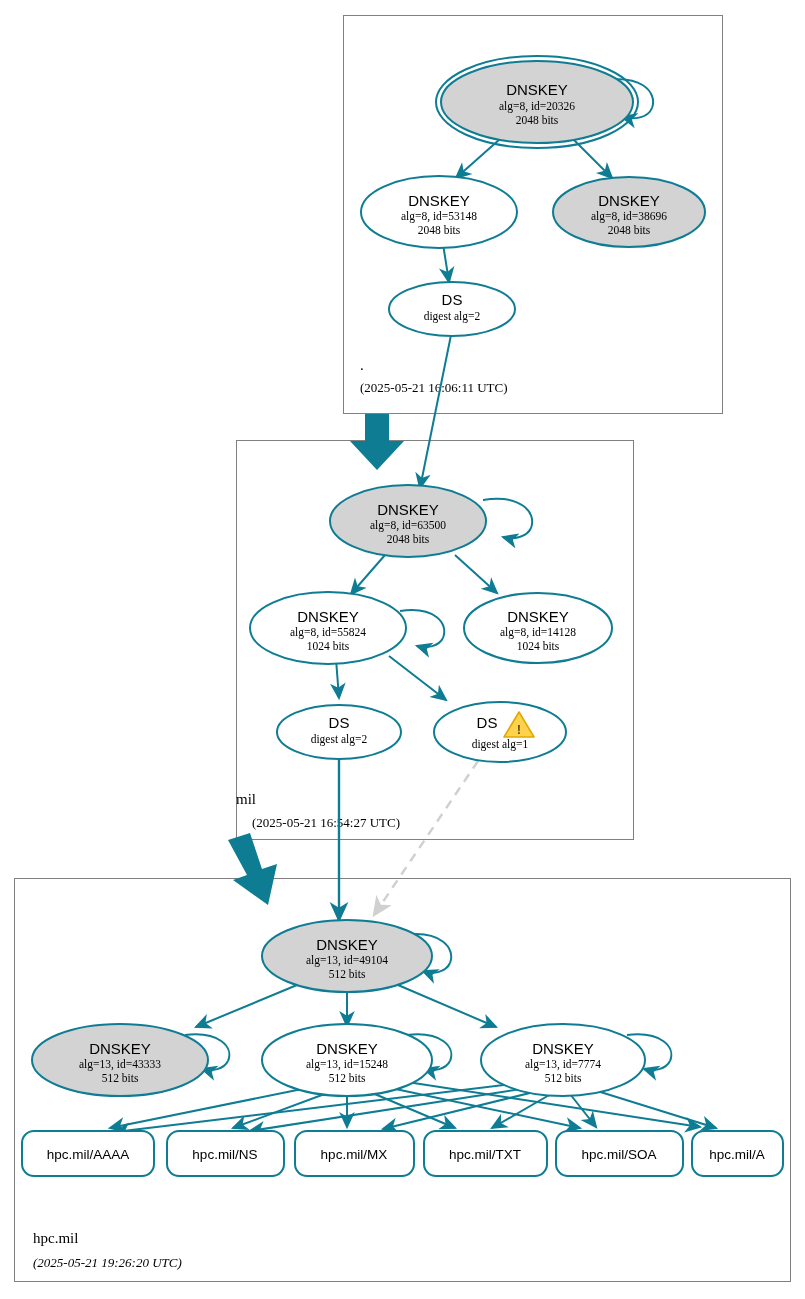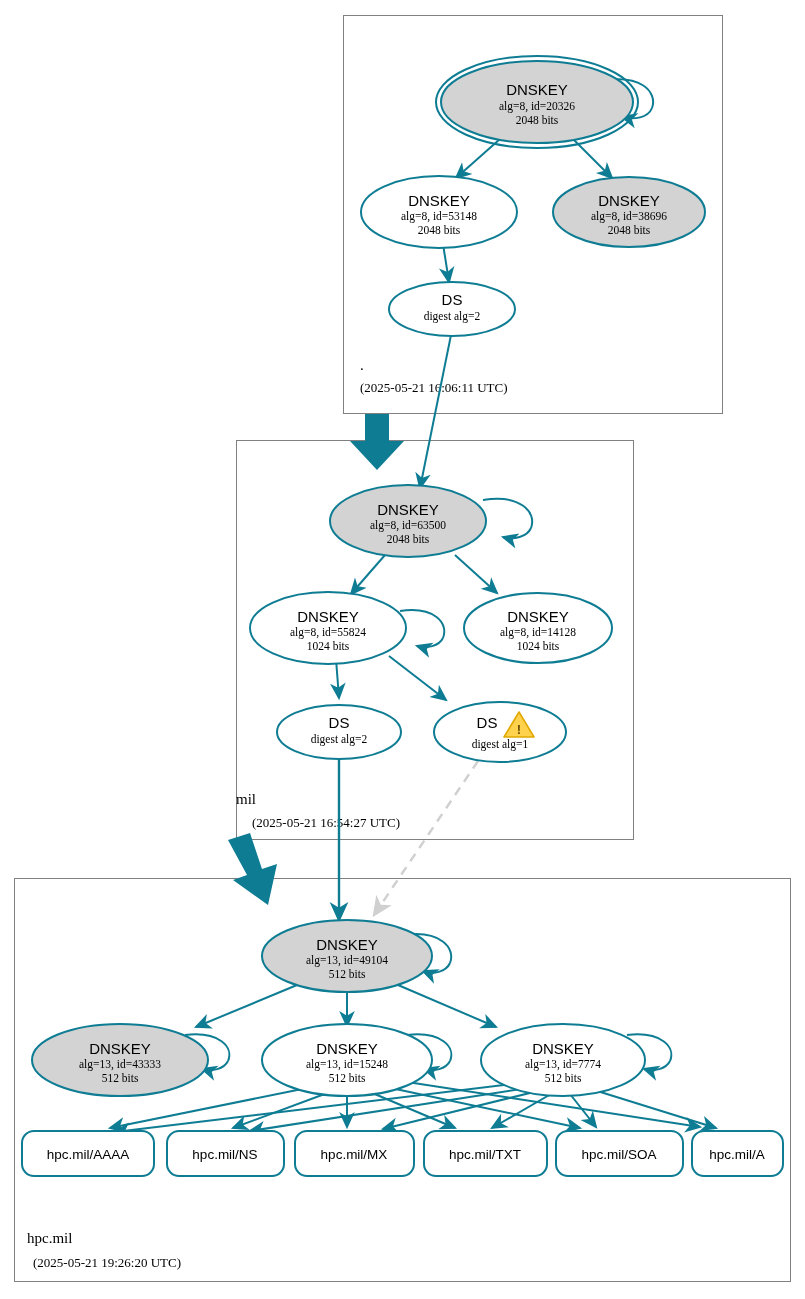--- a/index.html
+++ b/index.html
@@ -22,22 +22,22 @@
   <div class="zonebox" style="left:343px;top:15px;width:380px;height:399px;"></div>
   <div class="zonebox" style="left:236px;top:440px;width:398px;height:400px;"></div>
   <div class="zonebox" style="left:14px;top:878px;width:777px;height:404px;"></div>
 
   <div class="zonelabel zonename" style="left:360px;top:357px;">.</div>
   <div class="zonelabel zonetime" style="left:360px;top:380px;text-align:center;">(2025-05-21 16:06:11 UTC)</div>
 
   <div class="zonelabel zonename" style="left:236px;top:791px;">mil</div>
   <div class="zonelabel zonetime" style="left:252px;top:815px;">(2025-05-21 16:54:27 UTC)</div>
 
-  <div class="zonelabel zonename" style="left:27px;top:1230px;">hpc.mil</div>
-  <div class="zonelabel zonetime" style="left:33px;top:1255px;">(2025-05-21 19:26:20 UTC)</div>
+  <div class="zonelabel zonename" style="left:33px;top:1230px;">hpc.mil</div>
+  <div class="zonelabel zonetime" style="left:33px;top:1255px;font-style:italic;">(2025-05-21 19:26:20 UTC)</div>
 
   <svg class="layer" viewBox="0 0 805 1299">
     <defs>
       <marker id="ah" markerWidth="9" markerHeight="9" refX="7.5" refY="4.5" orient="auto" markerUnits="strokeWidth">
         <path d="M0,0.6 L8.6,4.5 L0,8.4 L2.4,4.5 Z" fill="#0e7c93"></path>
       </marker>
       <marker id="ah-gray" markerWidth="9" markerHeight="9" refX="7.5" refY="4.5" orient="auto" markerUnits="strokeWidth">
         <path d="M0,0.6 L8.6,4.5 L0,8.4 L2.4,4.5 Z" fill="#d0d0d0"></path>
       </marker>
     </defs>

